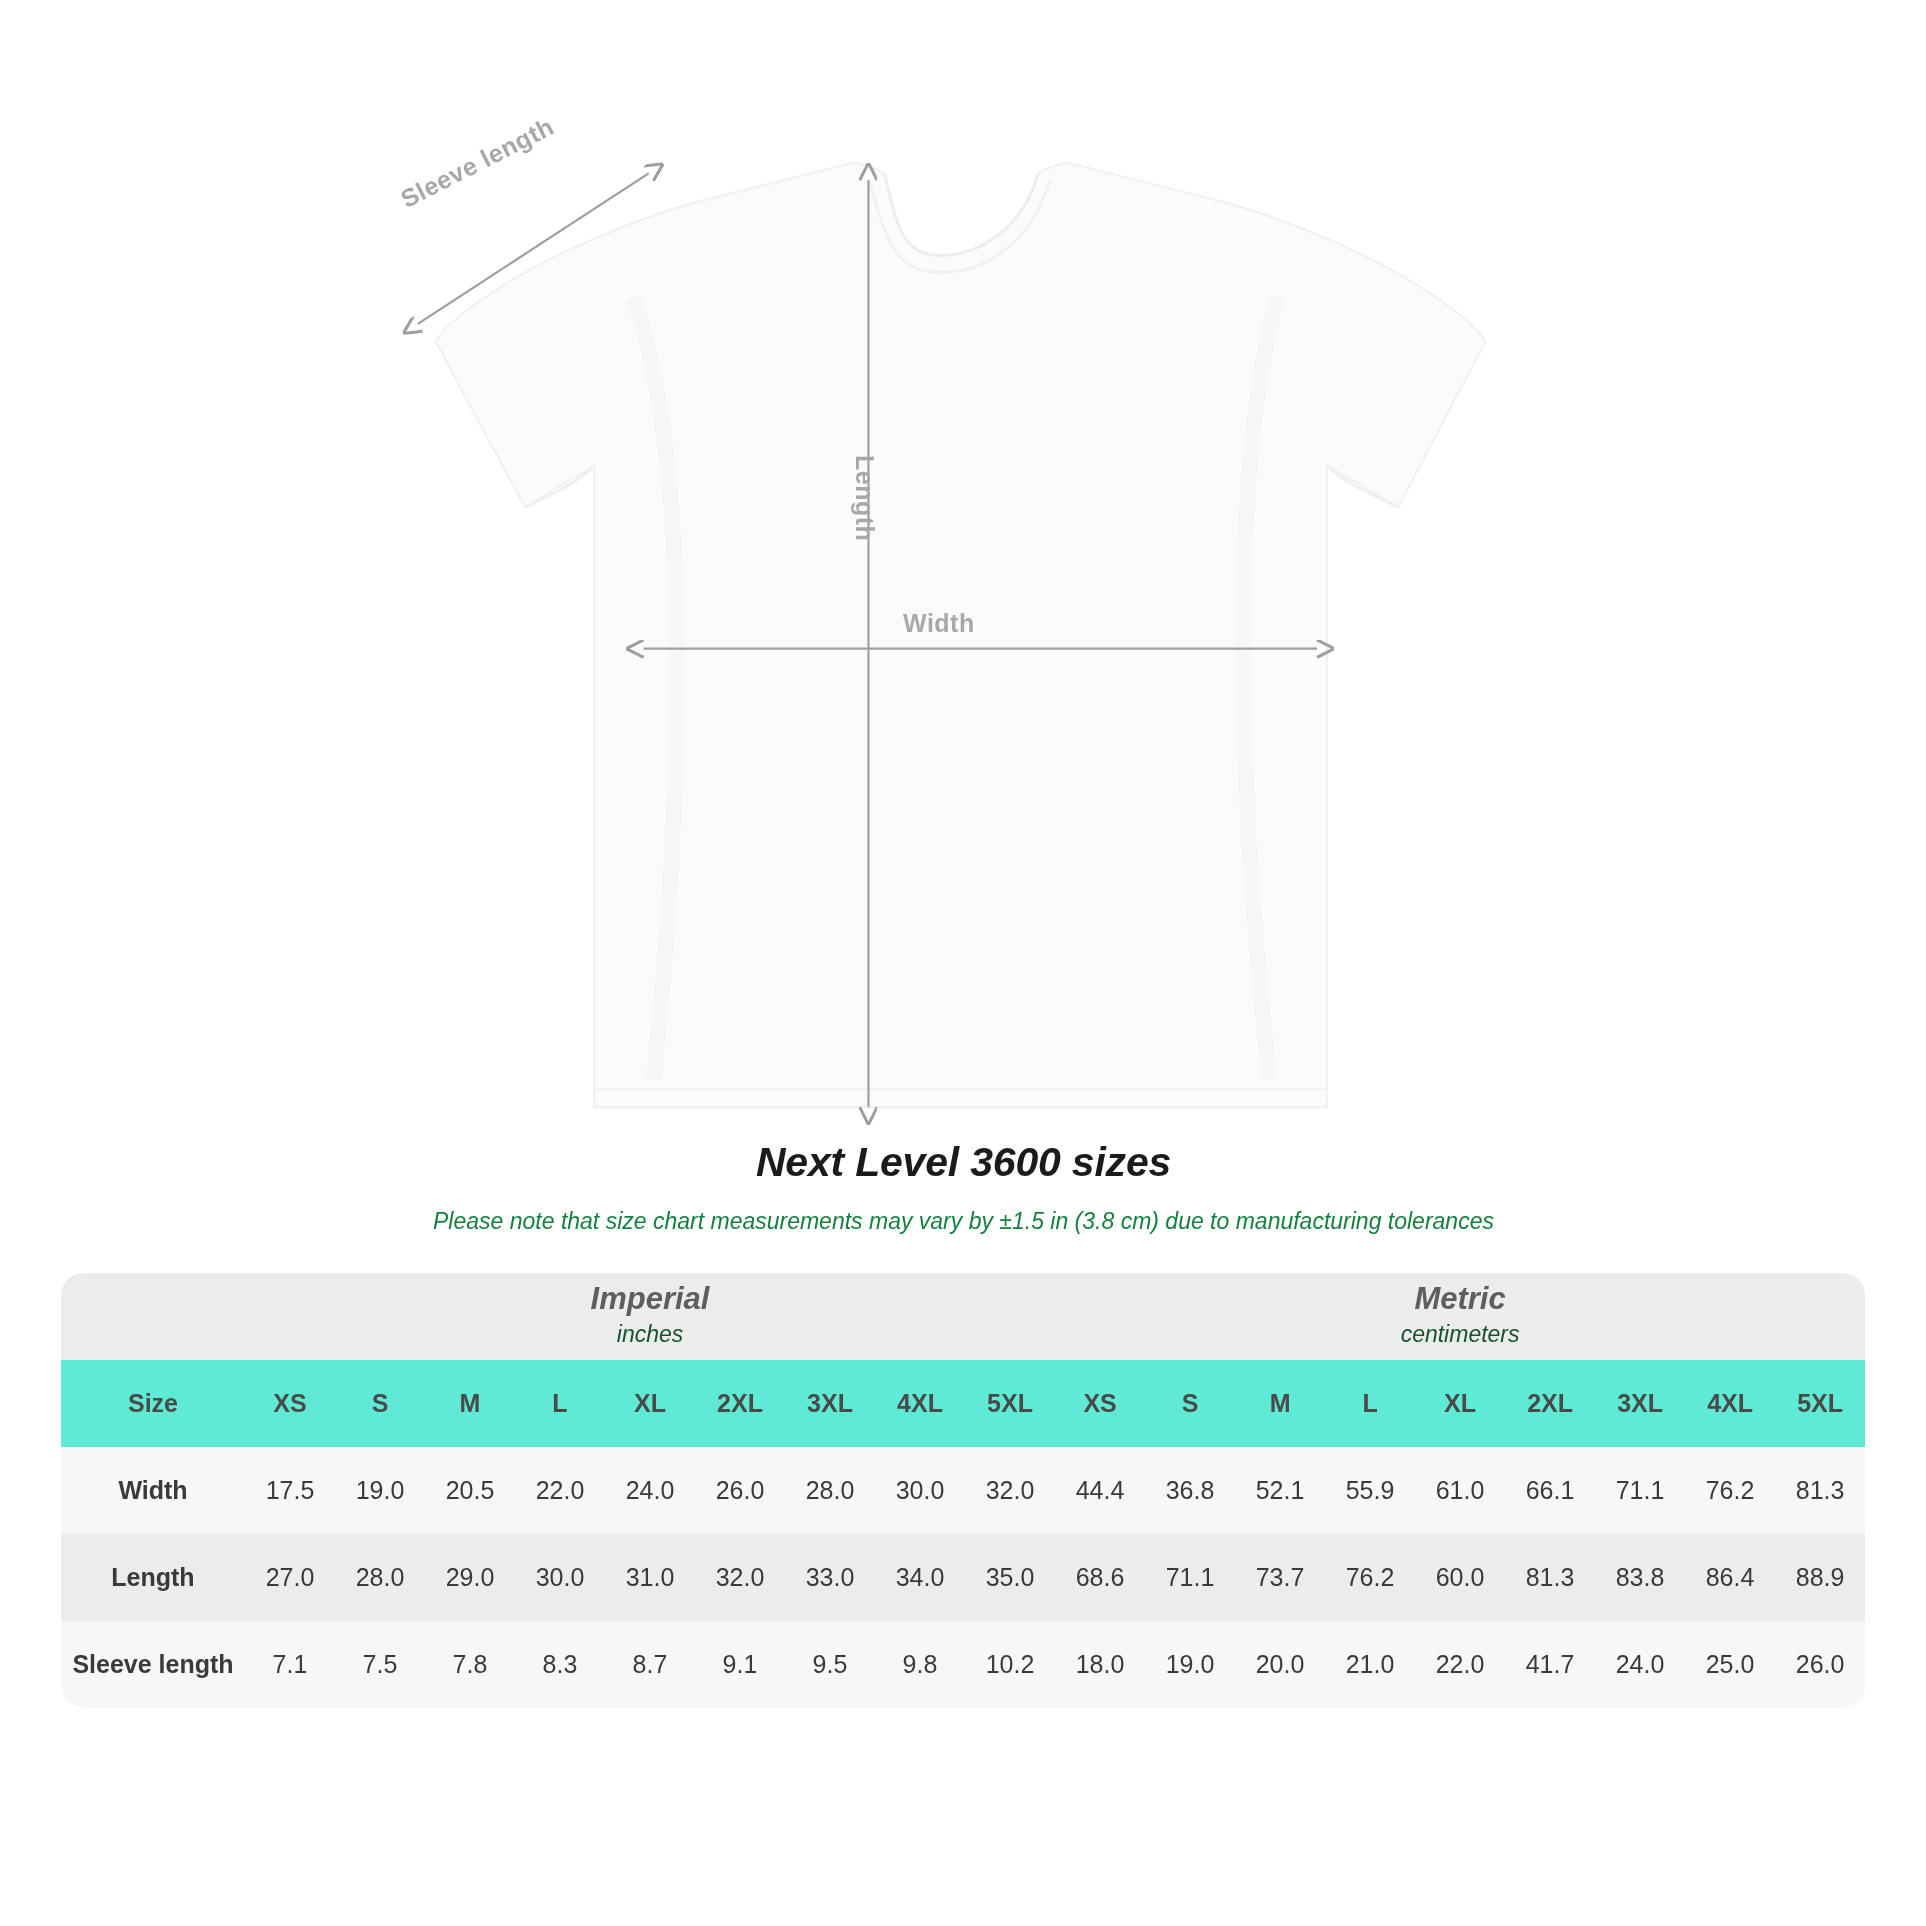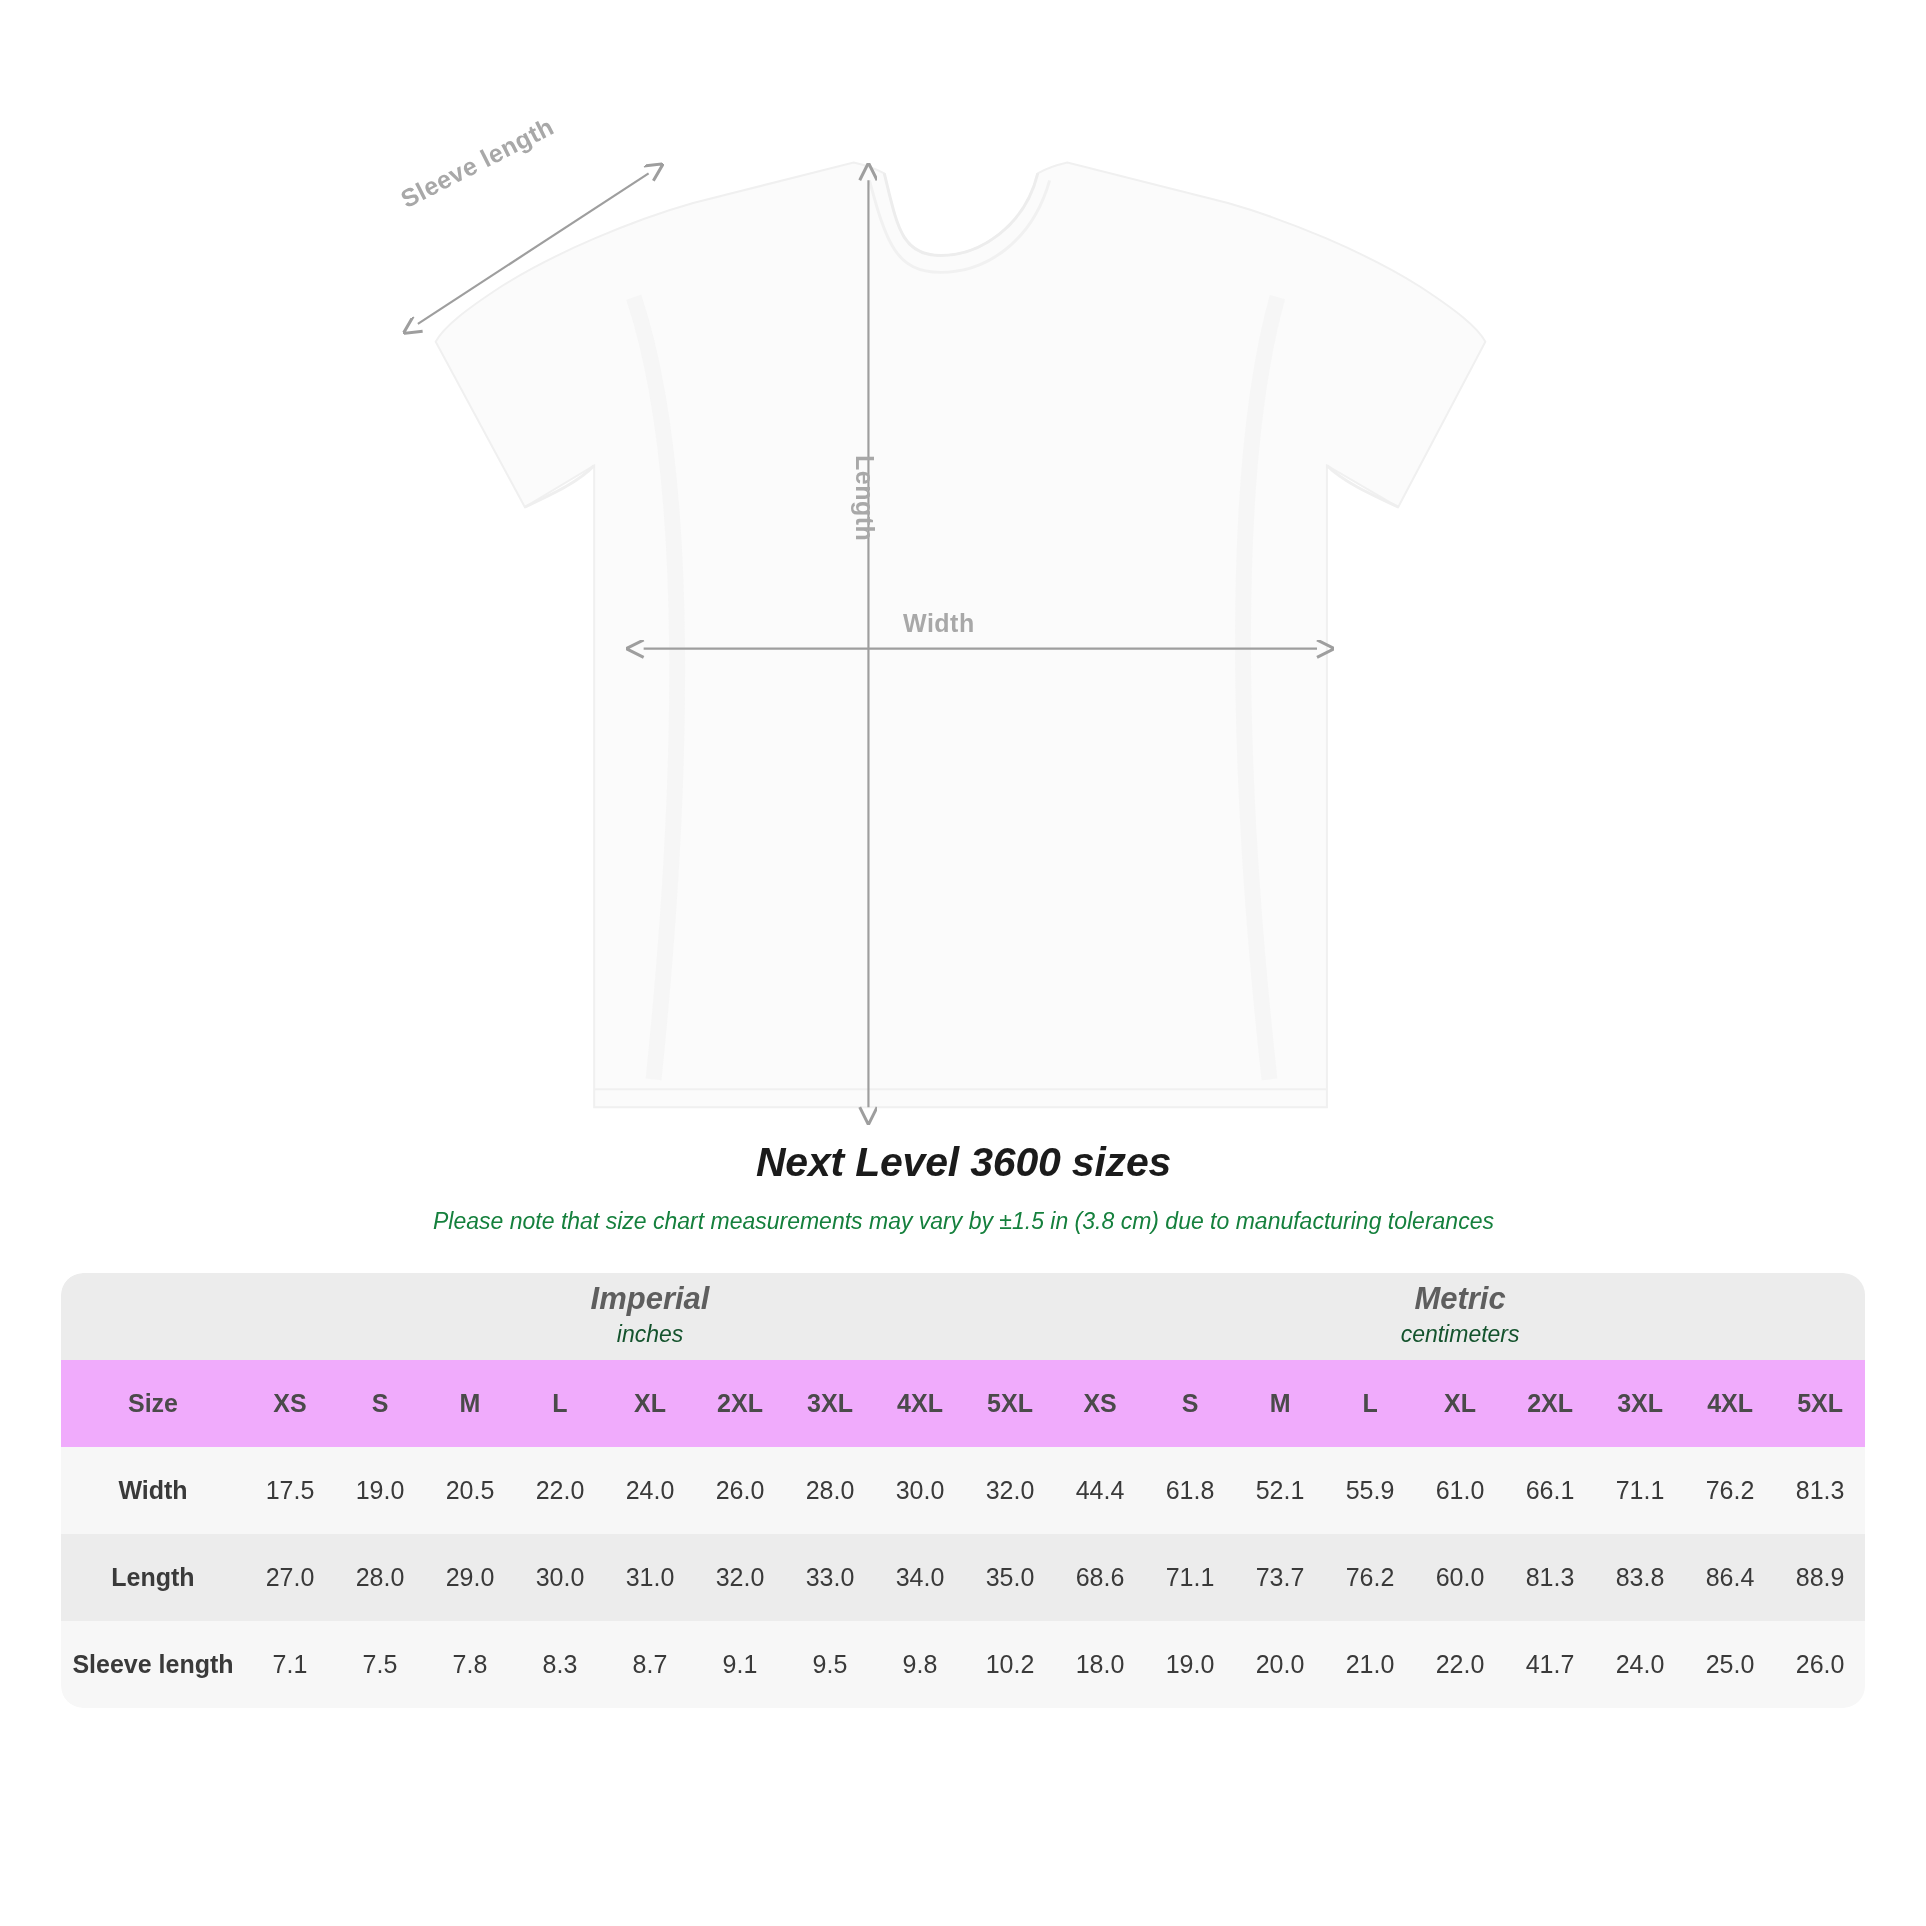--- a/index.html
+++ b/index.html
@@ -109,21 +109,21 @@
     line-height: 1.15;
   }
   .unit-sub {
     font-size: 23px;
     font-style: italic;
     color: #14532d;
     line-height: 1.5;
   }
   .corner-cell { background: #ececec; }
   tr.row-size td {
-    background: #f0abfc;
+    background: #5eead4;
     font-weight: bold;
     color: #4a4a4a;
     font-size: 25px;
   }
   tr.row-odd td { background: #ececec; }
   tr.row-even td { background: #f7f7f7; }
   td.rowhead {
     font-weight: bold;
     color: #3a3a3a;
     font-size: 25px;
@@ -265,21 +265,21 @@
           <td>17.5</td>
           <td>19.0</td>
           <td>20.5</td>
           <td>22.0</td>
           <td>24.0</td>
           <td>26.0</td>
           <td>28.0</td>
           <td>30.0</td>
           <td>32.0</td>
           <td>44.4</td>
-          <td>61.8</td>
+          <td>36.8</td>
           <td>52.1</td>
           <td>55.9</td>
           <td>61.0</td>
           <td>66.1</td>
           <td>71.1</td>
           <td>76.2</td>
           <td>81.3</td>
         </tr>
 
         <tr class="row-odd">

